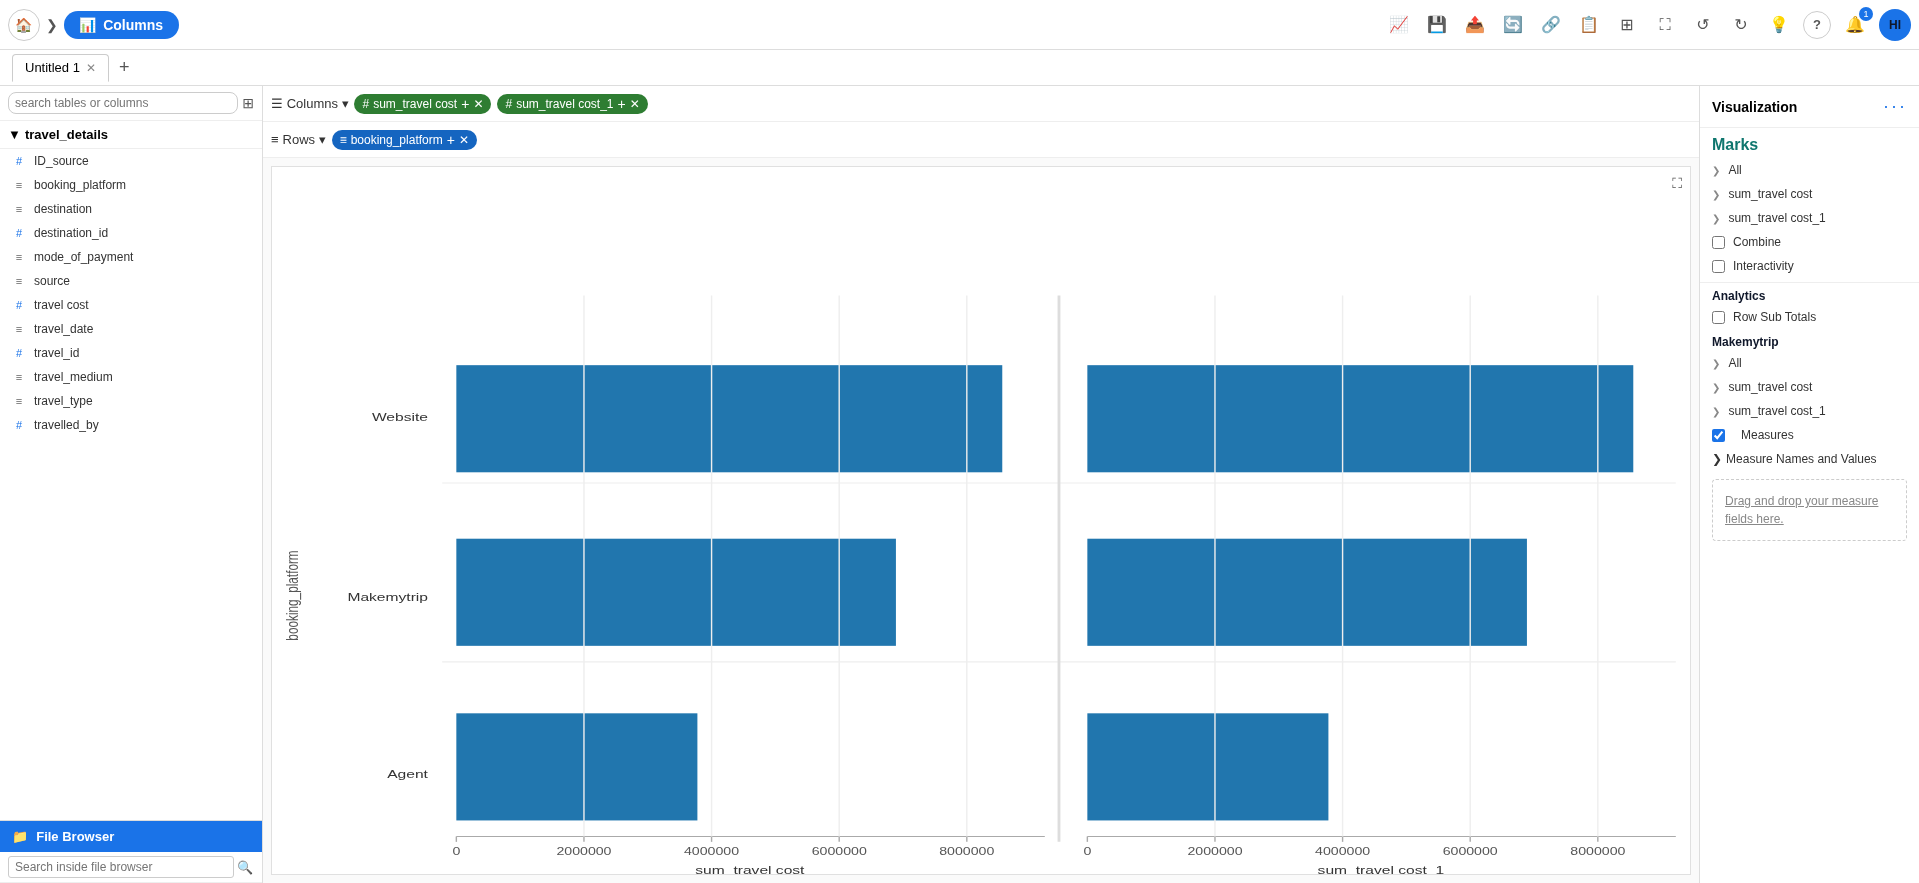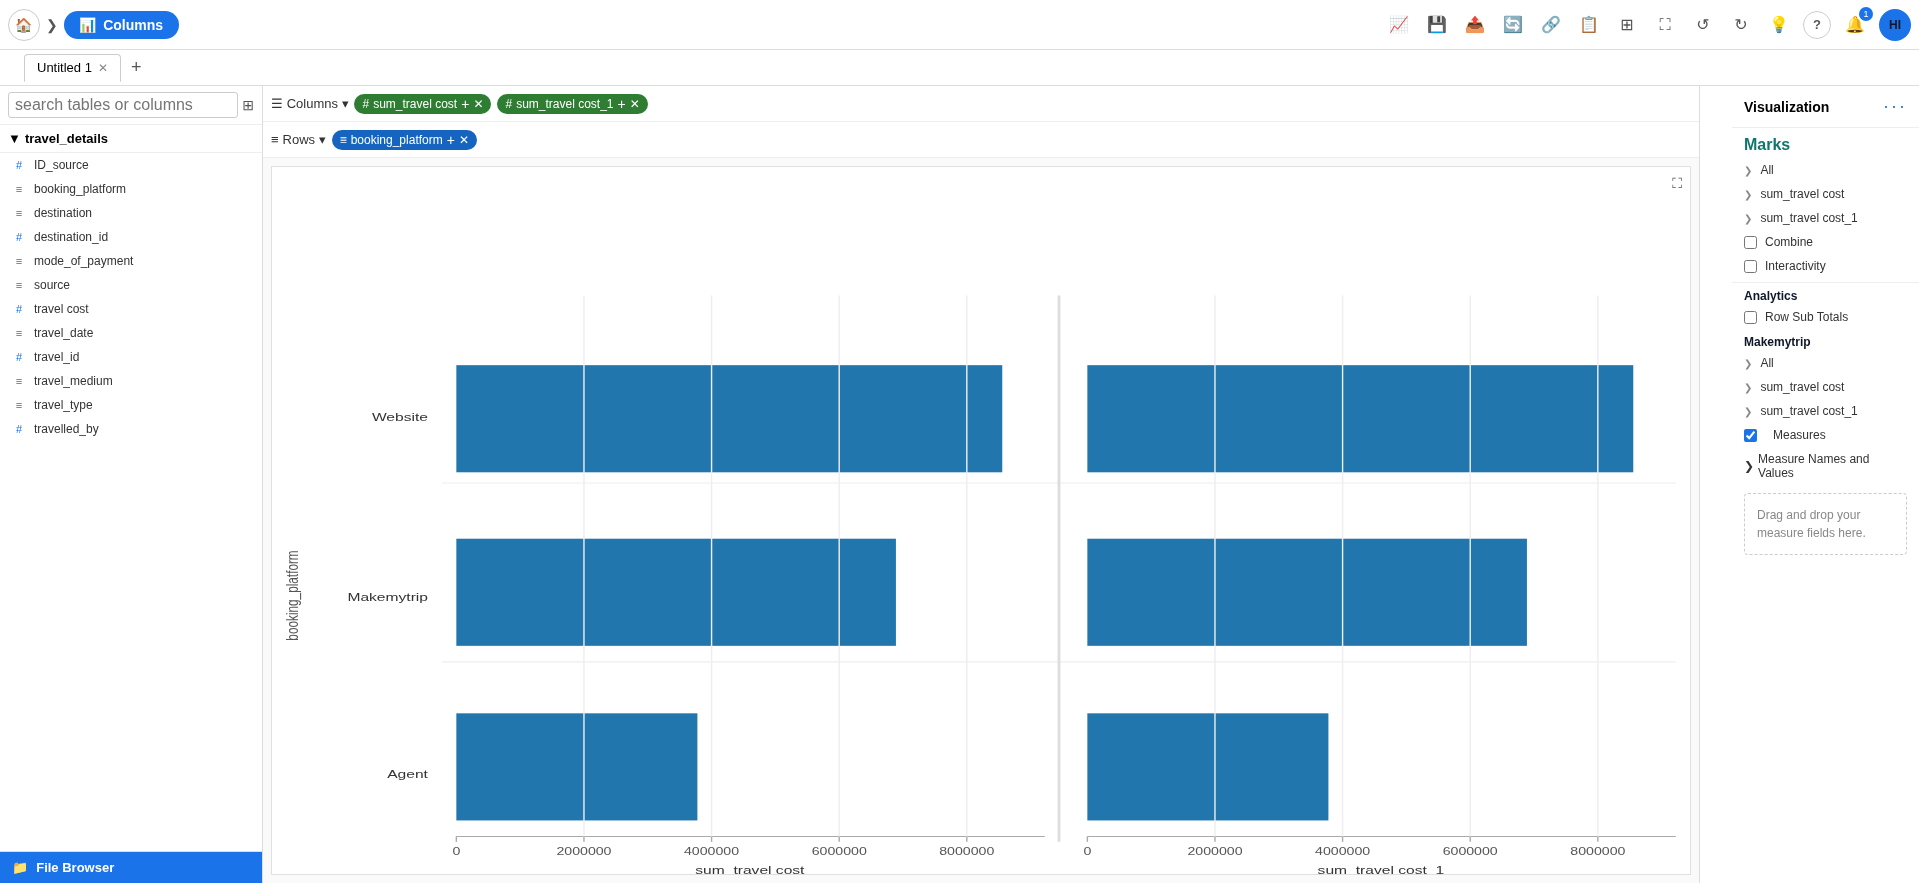--- a/index.html
+++ b/index.html
@@ -36,21 +36,21 @@
     }
     .avatar {
       width: 32px; height: 32px; border-radius: 50%; background: #1a73e8;
       color: #0f172a; font-size: 12px; font-weight: bold;
       display: flex; align-items: center; justify-content: center; cursor: pointer;
     }
 
     
     .tab-bar {
       display: flex; align-items: center; height: 36px;
-      background: #fff; border-bottom: 1px solid #ddd; padding: 0 24px; gap: 4px;
+      background: #fff; border-bottom: 1px solid #ddd; padding: 0 12px; gap: 4px;
     }
     .tab {
       display: flex; align-items: center; gap: 6px;
       background: #e8e8e8; border: 1px solid #ccc; border-radius: 4px 4px 0 0;
       padding: 4px 12px; cursor: pointer; font-size: 13px; height: 28px;
     }
     .tab.active { background: #fff; border-bottom: 1px solid #fff; }
     .tab-close { font-size: 12px; color: #888; cursor: pointer; }
     .tab-add { font-size: 18px; color: #555; cursor: pointer; padding: 0 6px; }
 
@@ -61,22 +61,22 @@
 
     
     .left-sidebar {
       width: 263px; background: #fff; border-right: 1px solid #ddd;
       display: flex; flex-direction: column; flex-shrink: 0;
     }
     .search-box {
       display: flex; align-items: center; padding: 6px 8px; border-bottom: 1px solid #eee;
     }
     .search-box input {
-      flex: 1; border: 1px solid #ccc; border-radius: 3px; padding: 3px 6px;
-      font-size: 16px; outline: none;
+      flex: 1; border: 1px solid #ccc; border-radius: 8px; padding: 3px 6px;
+      font-size: 12px; outline: none;
     }
     .search-grid-btn {
       margin-left: 4px; cursor: pointer; color: #555; font-size: 14px;
     }
     .table-header {
       display: flex; align-items: center; padding: 6px 8px;
       font-size: 13px; font-weight: bold; cursor: pointer; gap: 4px;
       border-bottom: 1px solid #eee;
     }
     .field-list { flex: 1; overflow-y: auto; }
@@ -143,21 +143,21 @@
     .tooltip-box {
       position: absolute; background: rgba(50,50,50,0.88); color: #fff;
       border-radius: 4px; padding: 8px 12px; font-size: 12px;
       line-height: 1.6; pointer-events: none;
       top: 130px; left: 490px;
     }
 
     
     .right-panel {
       width: 220px; background: #fff; border-left: 1px solid #ddd;
-      display: flex; flex-direction: column; flex-shrink: 0; overflow-y: auto; padding-left: 32px;
+      display: flex; flex-direction: column; flex-shrink: 0; overflow-y: auto;
     }
     .right-panel-header {
       display: flex; align-items: center; justify-content: space-between;
       padding: 10px 12px; border-bottom: 1px solid #eee;
     }
     .right-panel-title { font-size: 14px; font-weight: bold; }
     .right-panel-more { color: #1a73e8; cursor: pointer; font-size: 18px; letter-spacing: 2px; }
     .marks-section { padding: 4px 0; border-bottom: 1px solid #eee; }
     .marks-label { font-size: 16px; font-weight: bold; color: #0f766e; padding: 4px 12px; }
     .marks-row {
@@ -175,21 +175,21 @@
       display: flex; align-items: center; padding: 5px 12px; gap: 16px;
       font-size: 12px; color: #333;
     }
     .measures-checkbox { accent-color: #1a73e8; }
     .measure-expand-row {
       display: flex; align-items: center; padding: 5px 12px; gap: 4px;
       font-size: 12px; color: #333; cursor: pointer;
     }
     .drop-zone {
       margin: 8px 12px; padding: 12px; border: 1px dashed #ccc;
-      border-radius: 4px; color: #888; font-size: 12px; line-height: 1.5; min-height: 60px;
+      border-radius: 4px; color: #888; font-size: 12px; line-height: 1.5; min-height: 60px; text-decoration: underline;
     }
 
     
     .bottom-bar {
       display: flex; align-items: center; justify-content: space-between;
       padding: 4px 12px; background: #fff; border-top: 1px solid #ddd;
       font-size: 11px; color: #666; height: 28px;
     }
     .bottom-bar-right { display: flex; align-items: center; gap: 8px; }
   </style>
@@ -293,20 +293,24 @@
         <span class="field-icon hash">#</span>
         <span>travelled_by</span>
       </div>
     </div>
 
     <div class="file-browser-section">
       <div class="file-browser-header">
         <span>📁</span>
         <span>File Browser</span>
       </div>
+      <div class="file-browser-search">
+        <input type="text" placeholder="Search inside file browser" style="">
+        <span>🔍</span>
+      </div>
     </div>
 
   </div>
 
   <div class="center-area">
 
     <div class="toolbar-row">
       <div class="toolbar-label">
         <span>☰</span>
         <span>Columns</span>

